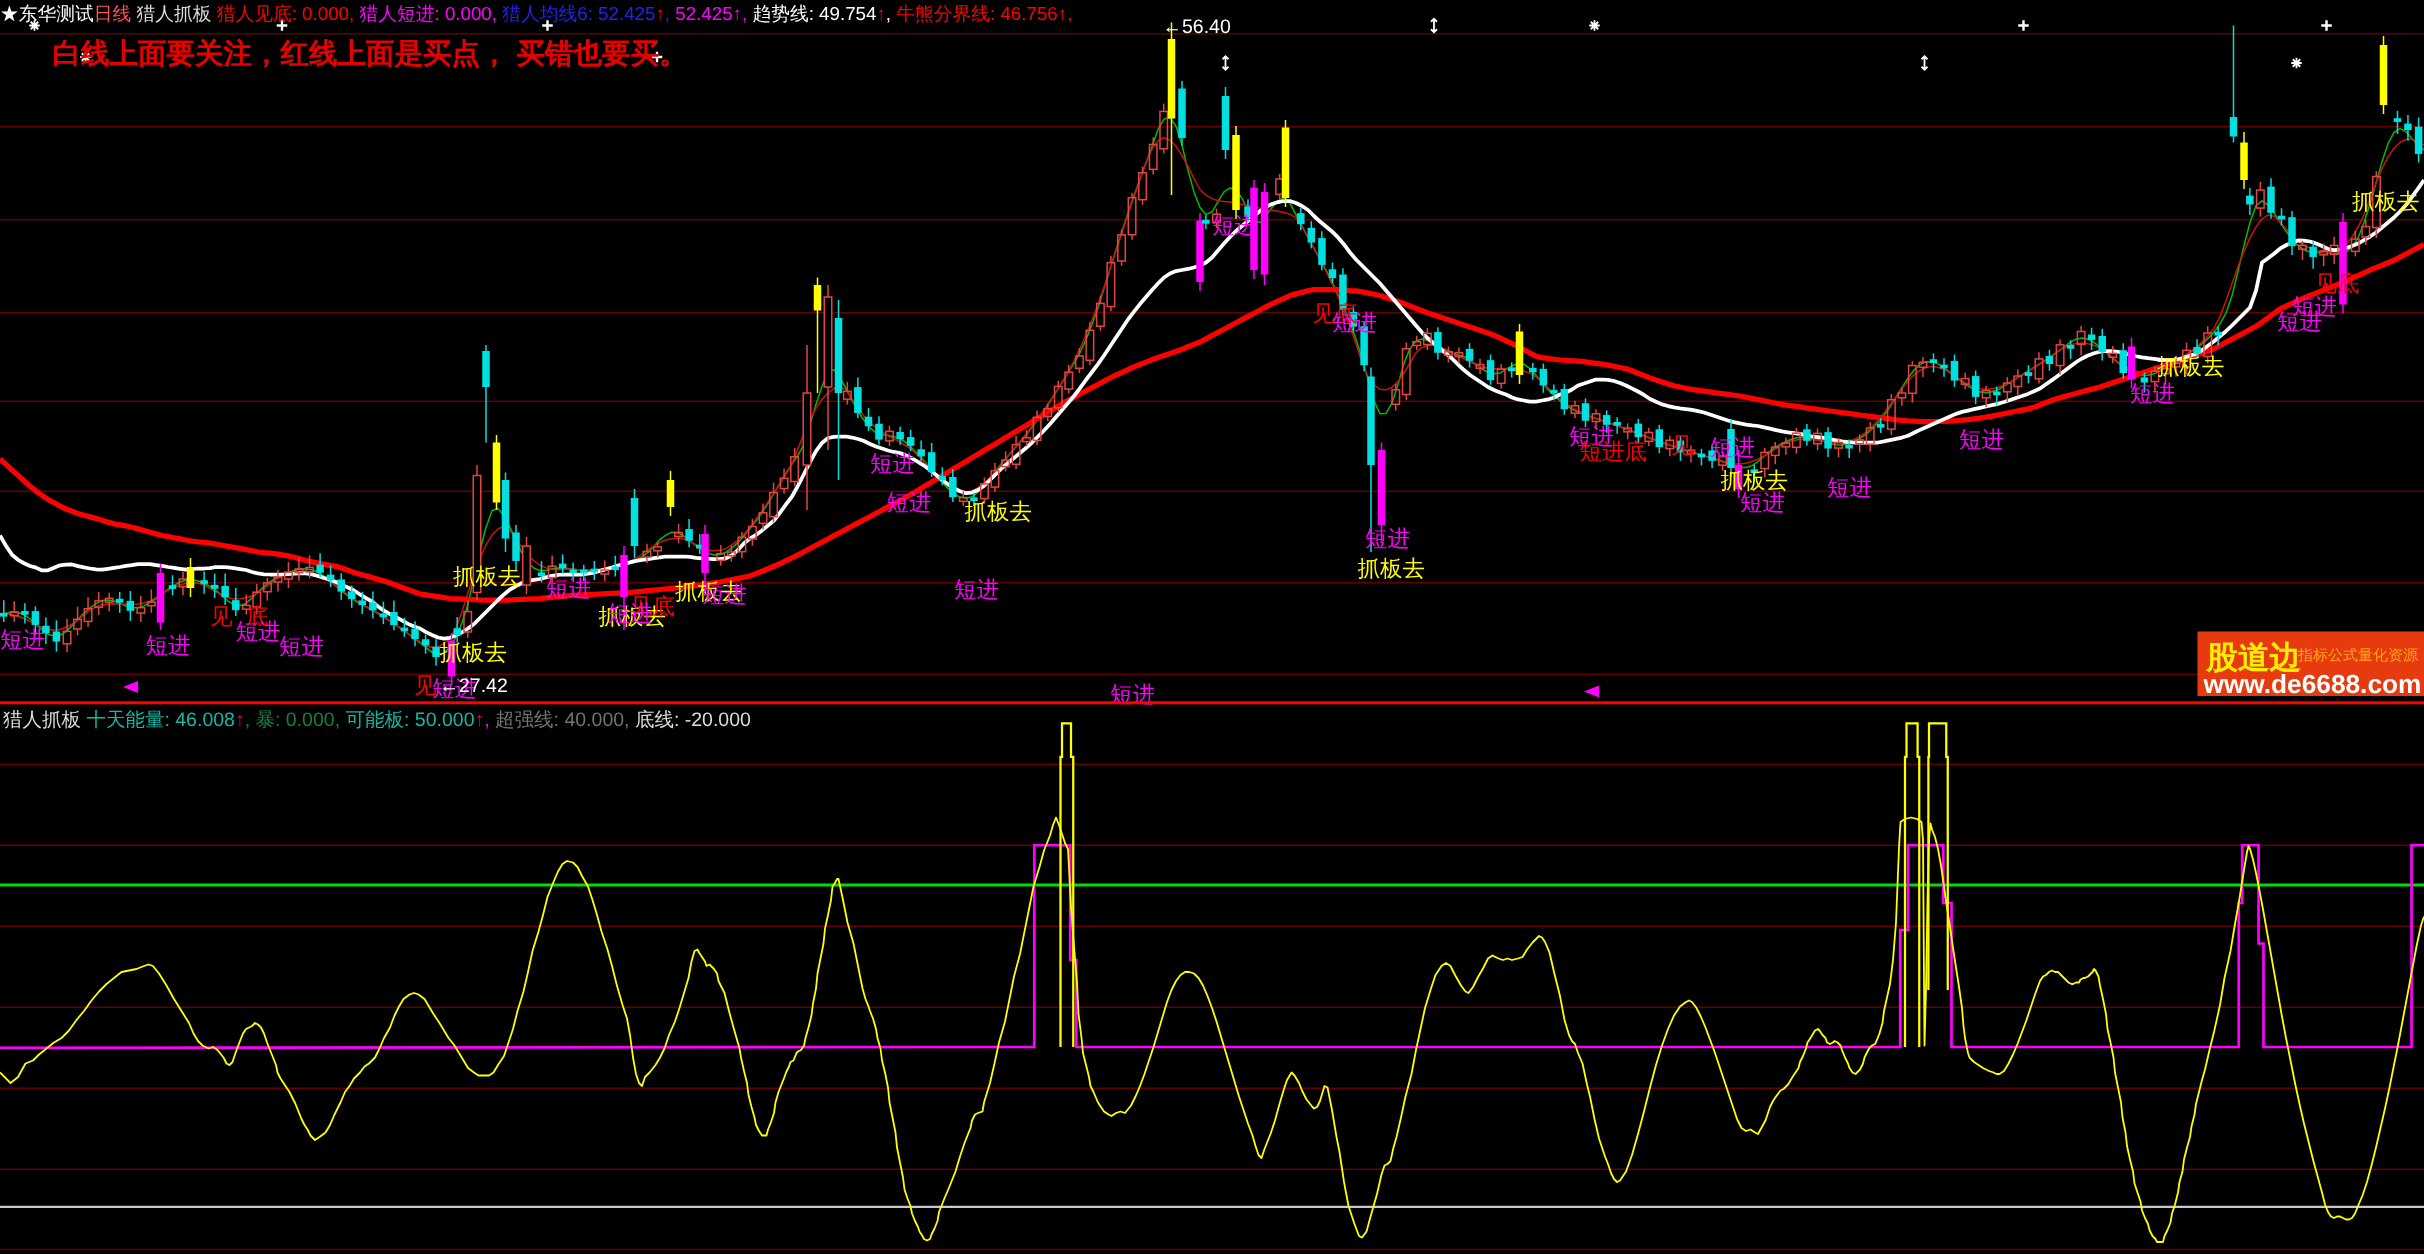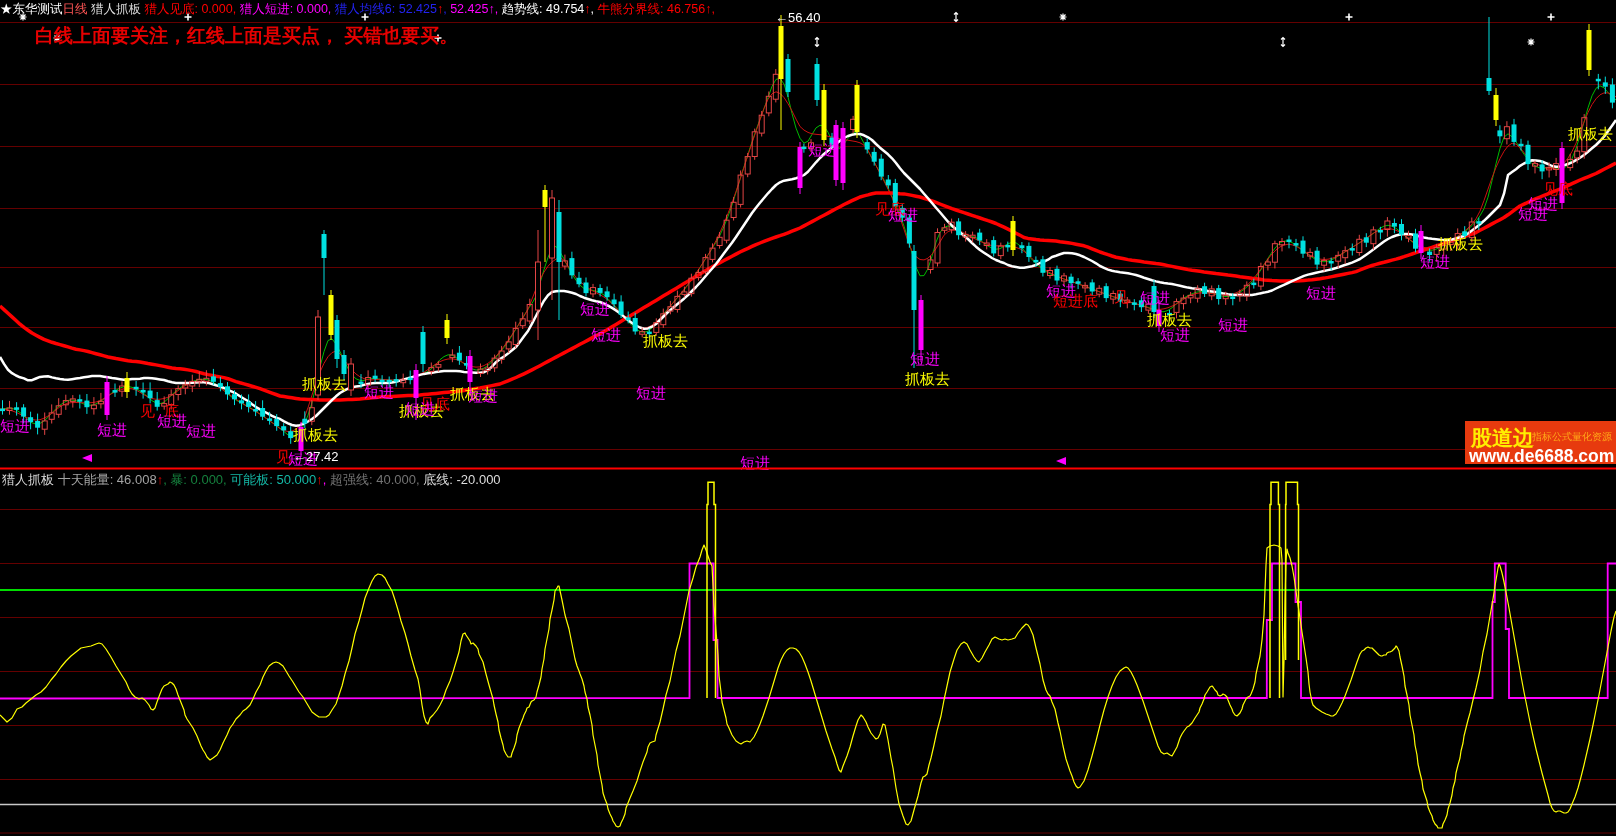--- a/index.html
+++ b/index.html
@@ -654,13 +654,13 @@
 <line x1="0" y1="804.5" x2="1616" y2="804.5" stroke="#c8c8c8" stroke-width="1.5"></line>
 <line x1="0" y1="590" x2="1616" y2="590" stroke="#00dd00" stroke-width="2"></line>
 <path d="M 0 698.5 L 689.5 698 L 689.5 563.5 L 713.5 563.5 L 713.5 640 L 717.5 640 L 717.5 698 L 1266.8 698 L 1266.8 620 L 1272 620 L 1272 563.5 L 1295.5 563.5 L 1295.5 602 L 1301 602 L 1301 698 L 1492.5 698 L 1492.5 602 L 1494.8 602 L 1494.8 563.5 L 1504.7 563.5 L 1505.7 563.5 L 1505.7 629 L 1509 629 L 1509 698 L 1607.7 698 L 1607.7 563.5 L 1616 563.5" fill="none" stroke="#ff00ff" stroke-width="1.8"></path>
 <path d="M 707 698 L 707 504.6 L 708 504.6 L 708 482.2 L 714 482.2 L 714 504.6 L 715.5 504.6 L 715.5 698" fill="none" stroke="#ffff00" stroke-width="1.5"></path>
 <path d="M 1270 698 L 1270 504.6 L 1271 504.6 L 1271 482.2 L 1278.4 482.2 L 1278.4 504.6 L 1279.5 504.6 L 1279.5 698" fill="none" stroke="#ffff00" stroke-width="1.5"></path>
 <path d="M 1285.6 660 L 1285.6 504.6 L 1286 504.6 L 1286 482.2 L 1297.5 482.2 L 1297.5 504.6 L 1298.5 504.6 L 1298.5 660" fill="none" stroke="#ffff00" stroke-width="1.5"></path>
 <polyline points="0.0,715.0 7.0,722.0 12.0,718.0 17.0,709.0 22.0,707.0 26.0,703.0 31.0,699.0 36.0,695.0 41.0,692.0 46.0,687.0 51.0,680.0 56.0,674.0 61.0,667.0 66.0,661.0 71.0,656.0 76.0,652.0 81.0,648.0 86.0,647.0 91.0,646.0 96.0,644.0 99.0,643.0 102.0,644.0 106.0,649.0 111.0,657.0 116.0,666.0 121.0,674.0 126.0,682.0 129.0,689.0 132.0,694.0 135.0,697.0 139.0,699.0 142.0,698.0 145.0,700.0 149.0,705.0 151.0,709.0 153.0,710.0 155.0,708.0 157.0,702.0 160.0,694.0 162.0,689.0 164.0,686.0 166.0,685.0 168.0,684.0 170.0,682.0 172.0,683.0 174.0,685.0 176.0,689.0 178.0,695.0 180.0,700.0 182.0,705.0 184.0,710.0 185.0,715.0 187.0,719.0 189.0,722.0 191.0,725.0 193.0,728.0 195.0,732.0 197.0,736.0 199.0,741.0 201.0,746.0 203.0,750.0 205.0,753.0 207.0,757.0 210.0,760.0 213.0,758.0 217.0,755.0 220.0,750.0 223.0,743.0 227.0,735.0 230.0,728.0 233.0,724.0 236.0,719.0 240.0,715.0 243.0,711.0 246.0,709.0 250.0,705.0 253.0,699.0 256.0,692.0 260.0,685.0 263.0,677.0 266.0,671.0 269.0,666.0 273.0,663.0 276.0,662.0 279.0,663.0 283.0,666.0 286.0,671.0 289.0,676.0 293.0,682.0 296.0,687.0 299.0,692.0 303.0,697.0 306.0,702.0 309.0,707.0 312.0,712.0 316.0,715.0 319.0,717.0 322.0,717.0 326.0,717.0 329.0,715.0 332.0,710.0 336.0,704.0 339.0,695.0 342.0,686.0 345.0,674.0 349.0,661.0 352.0,648.0 355.0,634.0 359.0,621.0 362.0,610.0 365.0,598.0 369.0,588.0 372.0,581.0 375.0,576.0 378.0,574.0 382.0,575.0 385.0,578.0 388.0,584.0 392.0,591.0 395.0,600.0 398.0,610.0 401.0,621.0 405.0,633.0 408.0,644.0 411.0,656.0 415.0,670.0 418.0,679.0 420.0,690.0 422.0,705.0 424.0,716.0 426.0,722.0 428.0,724.0 430.0,718.0 433.0,715.0 437.0,710.0 440.0,705.0 443.0,699.0 446.0,690.0 450.0,681.0 453.0,672.0 456.0,662.0 459.0,652.0 461.0,641.0 463.0,634.0 465.0,633.0 466.0,635.0 470.0,641.0 471.0,644.0 473.0,643.0 475.0,645.0 476.0,646.0 478.0,649.0 479.0,654.0 483.0,662.0 486.0,674.0 489.0,685.0 491.0,692.0 493.0,699.0 494.0,705.0 496.0,714.0 498.0,722.0 499.0,730.0 501.0,738.0 503.0,745.0 504.0,750.0 506.0,754.0 508.0,757.0 511.0,757.0 512.0,753.0 514.0,748.0 516.0,742.0 517.0,735.0 519.0,728.0 521.0,723.0 523.0,718.0 524.0,715.0 525.0,713.0 526.0,711.0 527.0,708.0 529.0,707.0 531.0,702.0 532.0,701.0 534.0,700.0 536.0,697.0 537.0,692.0 539.0,685.0 541.0,677.0 542.0,669.0 544.0,659.0 545.0,649.0 547.0,639.0 549.0,629.0 550.0,619.0 552.0,610.0 554.0,600.0 555.0,591.0 557.0,588.0 558.0,586.0 559.0,586.0 562.0,600.0 565.0,615.0 569.0,629.0 572.0,644.0 575.0,659.0 577.0,666.0 579.0,671.0 580.0,674.0 582.0,679.0 584.0,686.0 585.0,692.0 587.0,699.0 588.0,707.0 590.0,715.0 592.0,725.0 593.0,735.0 595.0,745.0 597.0,755.0 598.0,765.0 600.0,775.0 602.0,785.0 603.0,793.0 605.0,799.0 607.0,804.0 608.0,809.0 610.0,814.0 612.0,818.0 613.0,821.0 615.0,824.0 616.0,826.0 618.0,827.0 620.0,826.0 621.0,823.0 623.0,819.0 625.0,814.0 626.0,808.0 628.0,803.0 630.0,798.0 633.0,791.0 637.0,781.0 640.0,771.0 643.0,762.0 647.0,752.0 648.0,747.0 650.0,743.0 652.0,742.0 655.0,741.0 656.0,735.0 660.0,722.0 663.0,709.0 666.0,695.0 670.0,681.0 673.0,666.0 676.0,651.0 680.0,636.0 683.0,621.0 686.0,606.0 689.0,591.0 693.0,578.0 696.0,567.0 698.0,562.0 700.0,557.0 702.0,550.0 704.0,545.0 706.0,550.0 708.0,556.0 710.0,562.0 712.0,566.0 713.0,585.0 714.0,605.0 716.0,631.0 718.0,655.0 719.0,676.0 721.0,692.0 722.0,702.0 724.0,710.0 726.0,718.0 727.0,724.0 729.0,728.0 732.0,735.0 736.0,741.0 739.0,743.0 741.0,744.0 744.0,742.0 747.0,741.0 750.0,742.0 754.0,737.0 757.0,731.0 760.0,724.0 763.0,716.0 766.0,707.0 769.0,698.0 772.0,688.0 775.0,678.0 778.0,668.0 781.0,660.0 784.0,654.0 787.0,650.0 790.0,648.0 793.0,648.0 796.0,649.0 799.0,652.0 802.0,657.0 805.0,664.0 808.0,672.0 811.0,681.0 814.0,691.0 817.0,701.0 820.0,711.0 823.0,721.0 826.0,731.0 829.0,740.0 832.0,749.0 835.0,757.0 837.0,764.0 839.0,770.0 841.0,772.0 843.0,766.0 847.0,756.0 850.0,747.0 853.0,736.0 856.0,726.0 858.0,720.0 861.0,715.0 863.0,717.0 866.0,722.0 868.0,727.0 871.0,733.0 875.0,738.0 876.0,739.0 878.0,738.0 880.0,734.0 883.0,724.0 885.0,725.0 888.0,740.0 891.0,758.0 893.0,768.0 896.0,788.0 899.0,804.0 903.0,816.0 906.0,824.0 908.0,825.0 911.0,821.0 914.0,810.0 918.0,796.0 921.0,783.0 923.0,777.0 925.0,776.0 927.0,774.0 929.0,765.0 931.0,758.0 934.0,745.0 937.0,731.0 941.0,716.0 944.0,700.0 947.0,686.0 950.0,672.0 954.0,659.0 957.0,650.0 961.0,644.0 964.0,642.0 967.0,644.0 970.0,650.0 974.0,657.0 977.0,661.0 979.0,662.0 982.0,658.0 985.0,652.0 989.0,645.0 992.0,639.0 995.0,637.0 999.0,639.0 1002.0,640.0 1005.0,639.0 1008.0,640.0 1012.0,639.0 1015.0,638.0 1018.0,633.0 1022.0,628.0 1026.0,624.0 1028.0,625.0 1030.0,628.0 1033.0,635.0 1036.0,648.0 1040.0,664.0 1043.0,680.0 1046.0,690.0 1048.0,694.0 1050.0,696.0 1052.0,702.0 1055.0,709.0 1058.0,723.0 1060.0,731.0 1063.0,746.0 1066.0,759.0 1068.0,765.0 1070.0,771.0 1072.0,776.0 1074.0,782.0 1076.0,786.0 1078.0,788.0 1080.0,787.0 1084.0,781.0 1088.0,770.0 1092.0,756.0 1096.0,741.0 1100.0,725.0 1104.0,710.0 1108.0,697.0 1112.0,686.0 1116.0,677.0 1120.0,671.0 1124.0,668.0 1126.0,667.0 1128.0,668.0 1131.0,672.0 1134.0,678.0 1137.0,685.0 1140.0,693.0 1143.0,701.0 1146.0,710.0 1149.0,719.0 1152.0,728.0 1155.0,737.0 1158.0,746.0 1161.0,752.0 1164.0,754.0 1167.0,753.0 1170.0,755.0 1172.0,756.0 1177.0,747.0 1180.0,738.0 1182.0,734.0 1184.0,731.0 1187.0,727.0 1189.0,726.0 1192.0,723.0 1195.0,718.0 1199.0,712.0 1200.0,708.0 1202.0,704.0 1204.0,699.0 1205.0,695.0 1207.0,692.0 1210.0,687.0 1212.0,686.0 1213.0,687.0 1215.0,690.0 1217.0,692.0 1218.0,695.0 1220.0,696.0 1222.0,695.0 1223.0,694.0 1225.0,695.0 1227.0,697.0 1228.0,700.0 1230.0,705.0 1232.0,709.0 1233.0,712.0 1235.0,715.0 1237.0,716.0 1238.0,715.0 1240.0,713.0 1242.0,709.0 1243.0,705.0 1245.0,701.0 1246.0,699.0 1248.0,697.0 1250.0,696.0 1251.0,694.0 1253.0,689.0 1255.0,682.0 1256.0,674.0 1258.0,665.0 1260.0,656.0 1262.0,640.0 1264.0,615.0 1265.0,590.0 1266.0,565.0 1267.0,548.0 1270.0,546.0 1274.0,545.0 1278.0,546.0 1281.0,548.0 1282.0,560.0 1282.5,630.0 1283.0,697.0 1284.0,660.0 1285.0,600.0 1286.0,560.0 1287.0,549.0 1288.0,553.0 1290.0,558.0 1292.0,566.0 1294.0,577.0 1296.0,591.0 1298.0,605.0 1300.0,618.0 1302.0,632.0 1304.0,645.0 1306.0,658.0 1308.0,672.0 1309.0,684.0 1310.0,692.0 1311.0,697.0 1312.0,702.0 1313.0,705.0 1316.0,708.0 1319.0,710.0 1322.0,712.0 1326.0,714.0 1329.0,715.0 1331.0,716.0 1333.0,716.0 1336.0,714.0 1339.0,709.0 1342.0,703.0 1345.0,696.0 1348.0,688.0 1351.0,680.0 1354.0,671.0 1357.0,662.0 1360.0,654.0 1362.0,651.0 1364.0,650.0 1366.0,648.0 1368.0,647.0 1370.0,648.0 1372.0,648.0 1374.0,650.0 1376.0,652.0 1377.0,653.0 1379.0,655.0 1381.0,656.0 1382.0,656.0 1384.0,655.0 1386.0,655.0 1387.0,653.0 1389.0,652.0 1390.0,652.0 1392.0,651.0 1394.0,649.0 1395.0,648.0 1396.0,646.0 1397.0,647.0 1399.0,651.0 1400.0,657.0 1402.0,666.0 1404.0,676.0 1405.0,686.0 1407.0,695.0 1409.0,705.0 1410.0,715.0 1412.0,725.0 1414.0,735.0 1415.0,745.0 1417.0,755.0 1418.0,764.0 1420.0,773.0 1422.0,781.0 1423.0,789.0 1425.0,795.0 1427.0,801.0 1428.0,807.0 1430.0,812.0 1432.0,816.0 1433.0,820.0 1435.0,824.0 1437.0,826.0 1438.0,828.0 1440.0,828.0 1442.0,828.0 1443.0,824.0 1445.0,820.0 1447.0,815.0 1448.0,809.0 1450.0,803.0 1452.0,795.0 1453.0,788.0 1455.0,781.0 1456.0,773.0 1458.0,765.0 1460.0,758.0 1461.0,751.0 1463.0,743.0 1464.0,736.0 1466.0,728.0 1468.0,720.0 1470.0,713.0 1473.0,700.0 1476.0,688.0 1480.0,670.0 1483.0,652.0 1487.0,634.0 1490.0,616.0 1493.0,599.0 1495.0,586.0 1497.0,574.0 1498.0,568.0 1499.0,564.0 1500.0,566.0 1502.0,573.0 1504.0,582.0 1506.0,592.0 1509.0,608.0 1512.0,625.0 1515.0,642.0 1518.0,659.0 1521.0,676.0 1524.0,692.0 1527.0,707.0 1530.0,722.0 1533.0,736.0 1536.0,749.0 1539.0,761.0 1542.0,773.0 1545.0,784.0 1548.0,795.0 1550.0,803.0 1552.0,808.0 1554.0,811.0 1556.0,812.0 1558.0,811.0 1560.0,811.0 1562.0,812.0 1564.0,813.0 1566.0,813.0 1568.0,812.0 1570.0,809.0 1572.0,804.0 1575.0,797.0 1578.0,788.0 1581.0,777.0 1584.0,765.0 1587.0,752.0 1590.0,739.0 1593.0,725.0 1596.0,710.0 1599.0,695.0 1602.0,679.0 1605.0,663.0 1608.0,647.0 1611.0,631.0 1614.0,617.0 1616.0,611.0" fill="none" stroke="#ffff00" stroke-width="1.2" stroke-linejoin="round"></polyline>
 </svg>
 <div id="topbar"><span style="color:#fff">★东华测试</span><span style="color:#f55">日线</span><span style="color:#ddd"> 猎人抓板 </span><span style="color:#ff0000">猎人见底: 0.000, </span><span style="color:#ff00ff">猎人短进: 0.000, </span><span style="color:#2222ee">猎人均线6: 52.425</span><span style="color:#f00">↑</span><span style="color:#2222ee">, </span><span style="color:#ff00ff">52.425↑, </span><span style="color:#fff">趋势线: 49.754</span><span style="color:#f00">↑</span><span style="color:#fff">, </span><span style="color:#ff0000">牛熊分界线: 46.756↑,</span></div>
 <div id="sent">白线上面要关注，红线上面是买点， 买错也要买。</div>
-<div id="params"><span style="color:#ddd">猎人抓板 </span><span style="color:#a3a3a3">十天能量: 46.008</span><span style="color:#f00">↑</span><span style="color:#15803d">, 暴: 0.000, </span><span style="color:#14b8a6">可能板: 50.000</span><span style="color:#f00">↑</span><span style="color:#ff00ff">, </span><span style="color:#737373">超强线: 40.000, </span><span style="color:#ddd">底线: -20.000</span></div>
+<div id="params"><span style="color:#ddd">猎人抓板 </span><span style="color:#14b8a6">十天能量: 46.008</span><span style="color:#f00">↑</span><span style="color:#15803d">, 暴: 0.000, </span><span style="color:#14b8a6">可能板: 50.000</span><span style="color:#f00">↑</span><span style="color:#ff00ff">, </span><span style="color:#737373">超强线: 40.000, </span><span style="color:#ddd">底线: -20.000</span></div>
 </div>
 </body></html>

